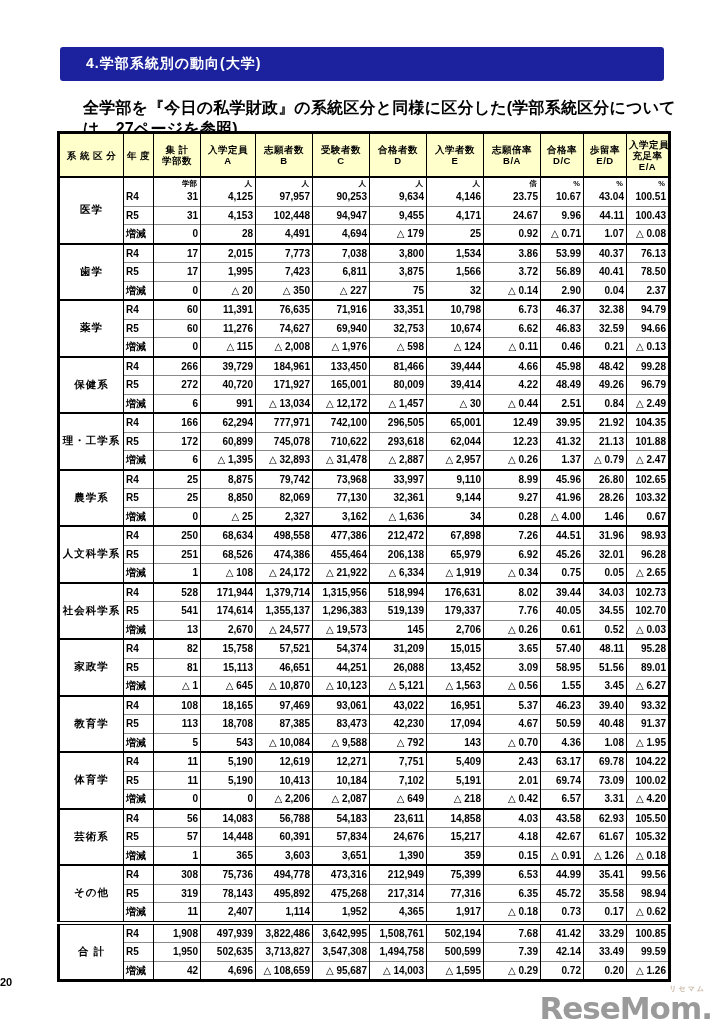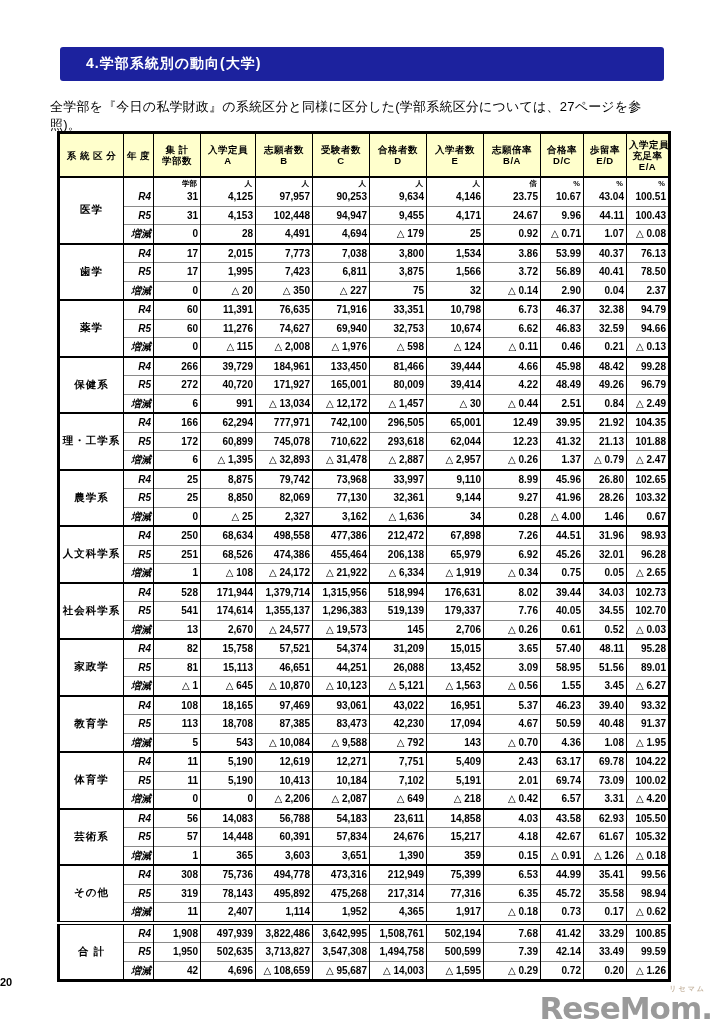--- a/index.html
+++ b/index.html
@@ -8,22 +8,22 @@
     font-family:"Liberation Sans","DejaVu Sans",sans-serif;color:#000;
     -webkit-font-smoothing:antialiased;
   }
   .title-banner{
     position:absolute;left:60px;top:47px;width:604px;height:34px;
     border-radius:3px;display:flex;align-items:center;
     color:#fff;font-size:14px;font-weight:bold;padding-left:26px;
     box-sizing:border-box;letter-spacing:1px;
   }
   .intro{
-    position:absolute;left:50px;top:98px;width:600px;
-    font-size:13px;font-weight:normal;letter-spacing:.2px;
+    position:absolute;left:83px;top:98px;width:600px;
+    font-size:16px;font-weight:bold;letter-spacing:.2px;
   }
   table.stats{
     position:absolute;left:57px;top:131px;width:611px;
     border-collapse:collapse;table-layout:fixed;
     border:3px solid #000;
   }
   table.stats th,table.stats td{
     border-left:1px solid #000;
     padding:0 2px;overflow:hidden;white-space:nowrap;
     font-weight:bold;
@@ -34,21 +34,21 @@
     letter-spacing:.5px;
   }
   tbody.group{border-top:2px solid #000;}
   tbody.group.total{border-top:4px double #000;}
   tr.units-row td{
     height:10px;font-size:7.5px;line-height:9px;text-align:right;
     padding-right:3px;
   }
   tr.data td{height:17.5px;font-size:10px;line-height:17.5px;}
   tr.data + tr.data td{border-top:1px solid #8a8a8a;}
-  td.year{text-align:right;padding:0;font-style:italic;}
+  td.year{text-align:left;padding:0;}
   td.c-center{text-align:right;}
   td.c-num{text-align:right;padding-right:4px;}
   th.group-label{
     font-size:10.5px;vertical-align:middle;
     background:#fff;letter-spacing:1px;
   }
   .page-number{
     position:absolute;left:0;top:976px;width:724px;text-align:left;
     font-size:11px;font-weight:bold;
   }

